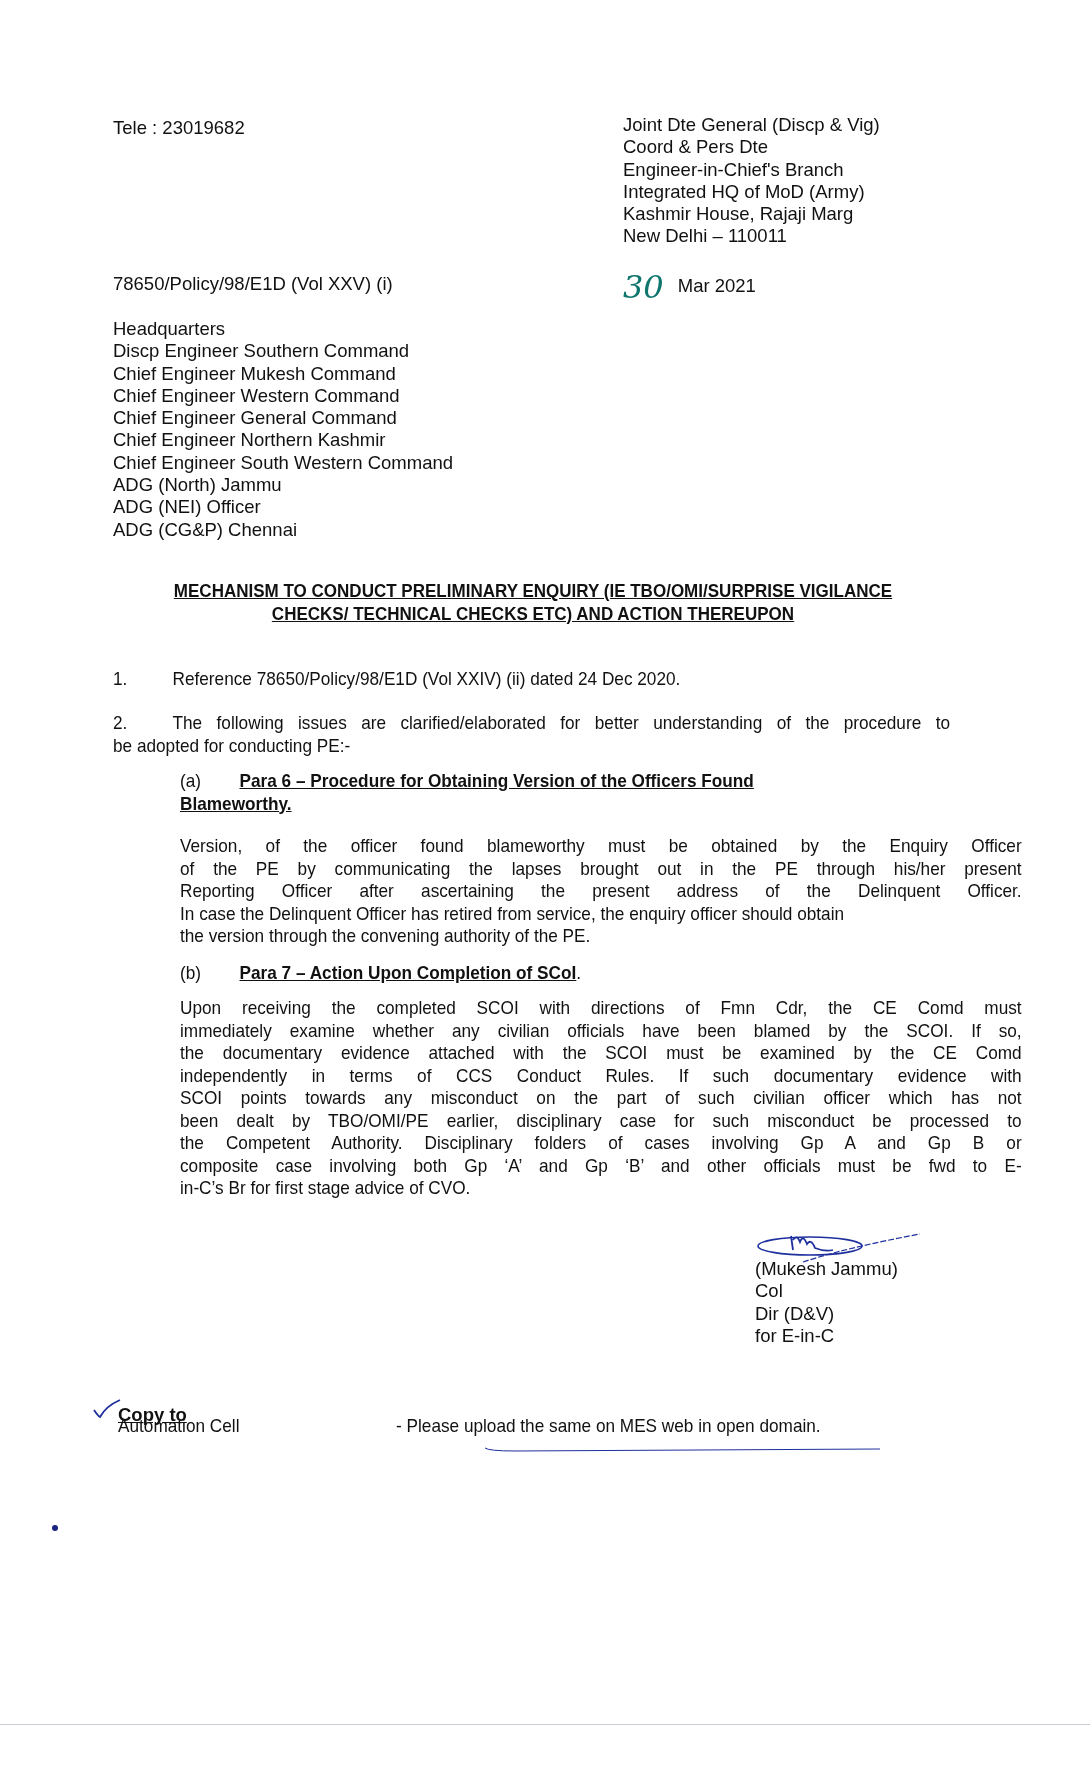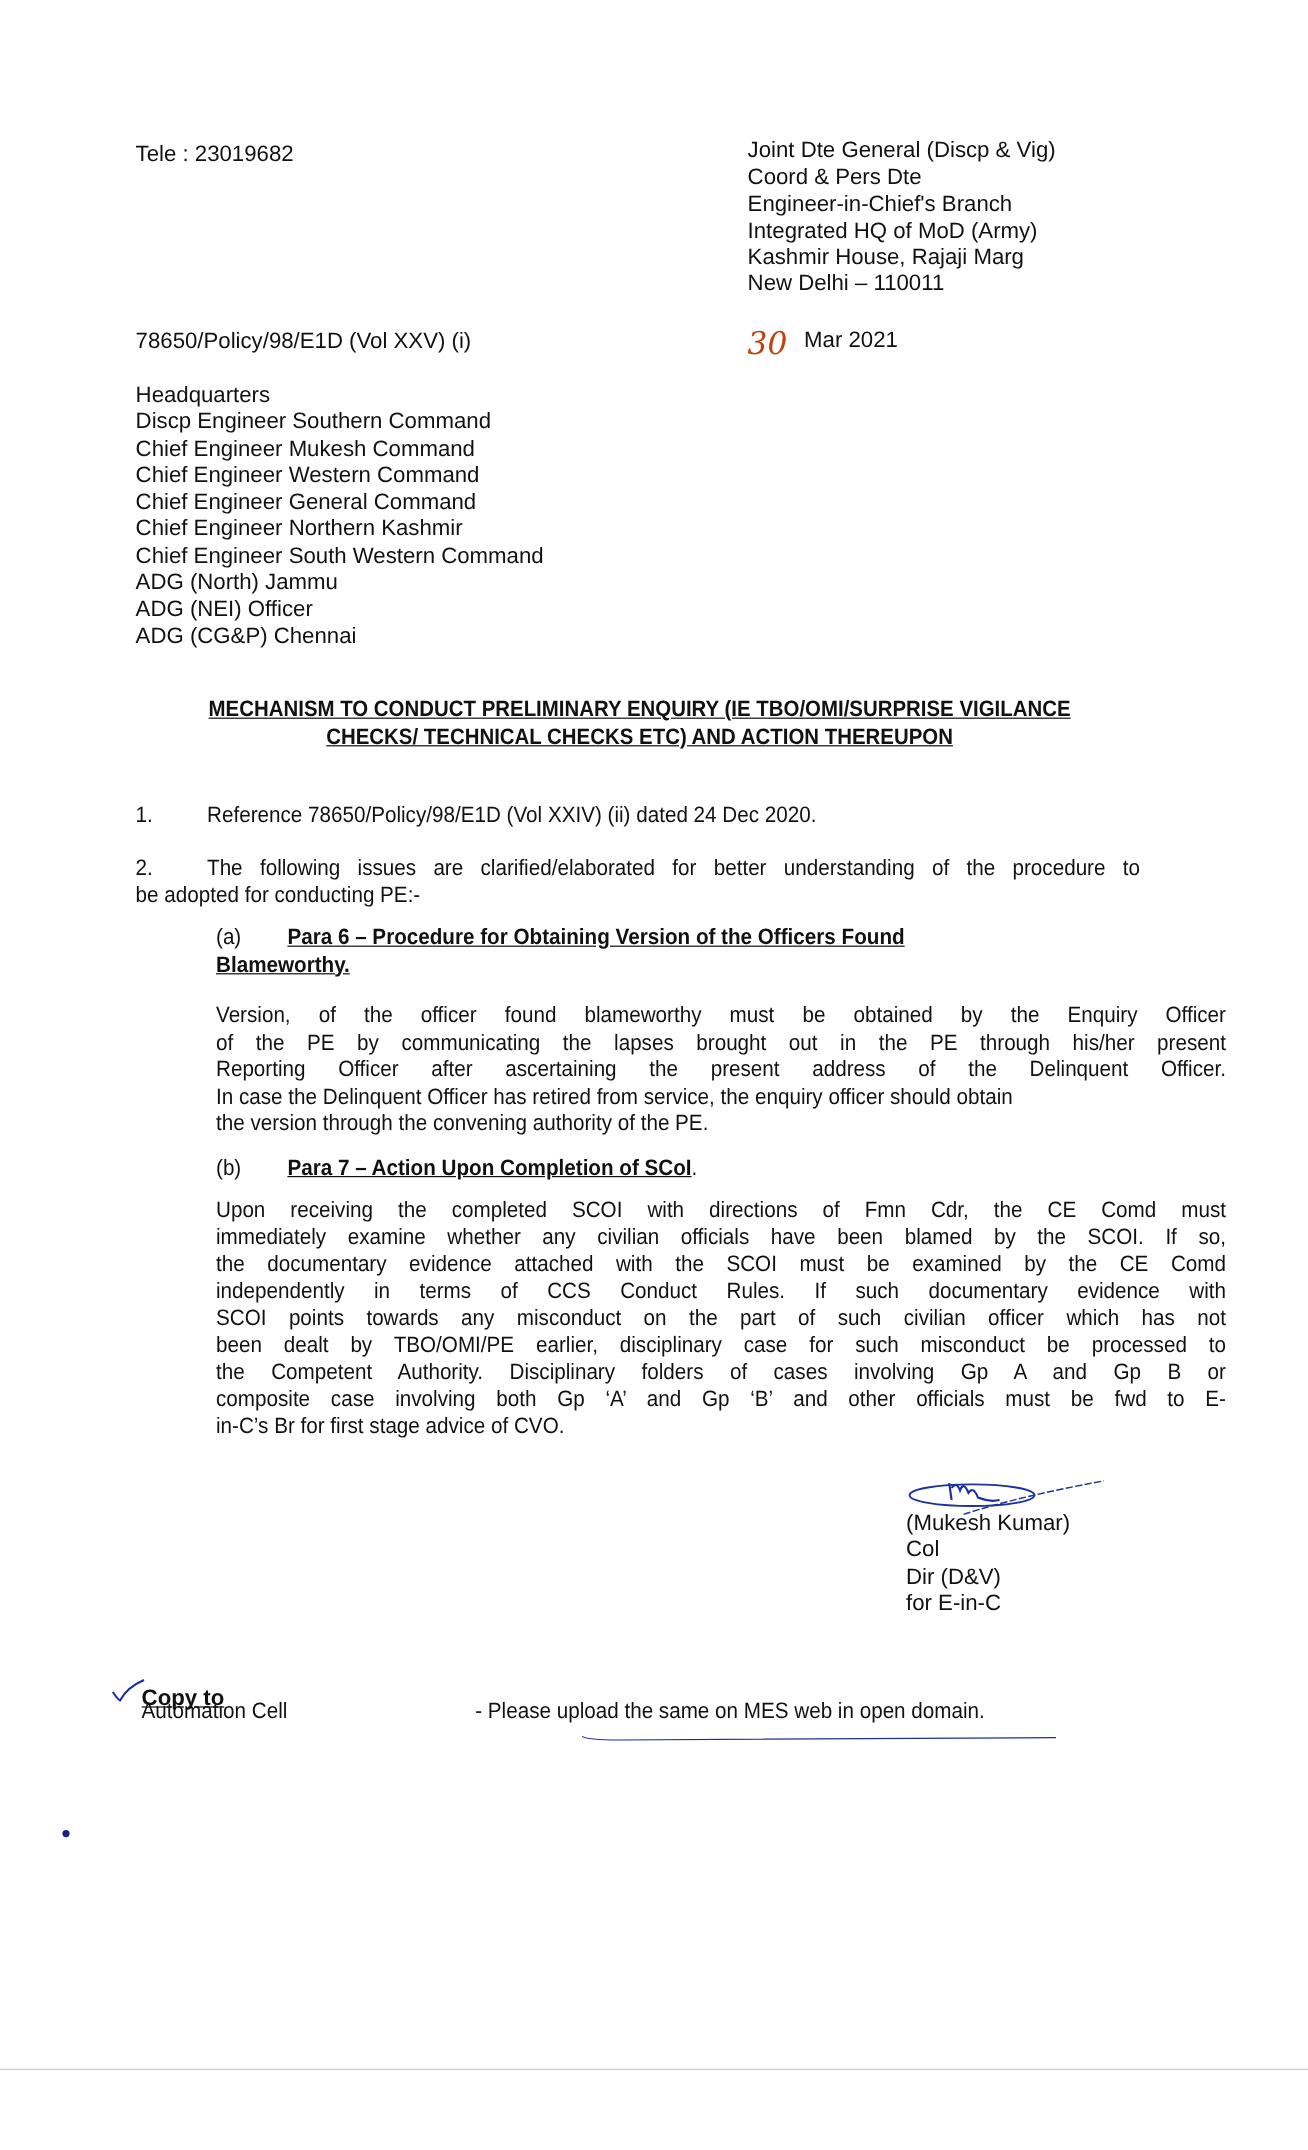--- a/index.html
+++ b/index.html
@@ -6,21 +6,21 @@
   body {
     width: 1090px; height: 1792px; position: relative; overflow: hidden;
     font-family: "Liberation Sans", sans-serif; color: #111;
   }
   .abs { position: absolute; }
   .t { font-size: 18.5px; line-height: 22.3px; white-space: nowrap; }
   #tele { left: 113px; top: 117px; text-align: center; }
   #addr { left: 623px; top: 114px; }
   #ref { left: 113px; top: 273px; text-align: center; }
   #date { left: 623px; top: 270px; }
-  #date .hw { color: #c2410c; font-family: "DejaVu Serif", serif; font-style: italic; font-size: 26px; position: relative; top: 6px; margin-right: 14px; }
+  #date .hw { color: #0f766e; font-family: "DejaVu Serif", serif; font-style: italic; font-size: 32px; position: relative; top: 6px; margin-right: 14px; }
   #to { left: 113px; top: 318px; }
   #subject {
     left: 113px; top: 580px; width: 840px; text-align: center;
     font-weight: bold; font-size: 18.5px; line-height: 22.5px; text-decoration: underline;
     transform: scaleX(0.92); transform-origin: center;
   }
   .para { font-size: 18.5px; line-height: 22.5px; transform: scaleX(0.93); transform-origin: left top; }
   #p1 { left: 113px; top: 668px; }
   #p2 { left: 113px; top: 712px; width: 900px; text-align: justify; }
   .num { display: inline-block; width: 64px; }
@@ -121,21 +121,21 @@
 
 <div class="abs" id="sig">
   <svg width="170" height="40" viewBox="0 0 170 40">
     <ellipse cx="55" cy="18" rx="52" ry="9" fill="none" stroke="#1e2f9e" stroke-width="1.6"></ellipse>
     <path d="M36 8 L38 22 M38 12 Q42 6 45 14 Q48 6 52 16 Q56 10 60 20 Q70 24 78 22" fill="none" stroke="#1e2f9e" stroke-width="1.8"></path>
     <path d="M48 34 Q90 20 165 6" fill="none" stroke="#1e2f9e" stroke-width="1.2" stroke-dasharray="6 2"></path>
   </svg>
 </div>
 
 <div class="abs t" id="signblock">
-  <div>(Mukesh Kumar)</div>
+  <div>(Mukesh Jammu)</div>
   <div>Col</div>
   <div>Dir (D&amp;V)</div>
   <div>for E-in-C</div>
 </div>
 
 <div class="abs" id="copyto">Copy to</div>
 
 <div class="abs" id="tick">
   <svg width="30" height="22" viewBox="0 0 30 22">
     <path d="M2 12 Q6 18 8 19 Q14 8 28 2" fill="none" stroke="#1e2f9e" stroke-width="1.8"></path>

